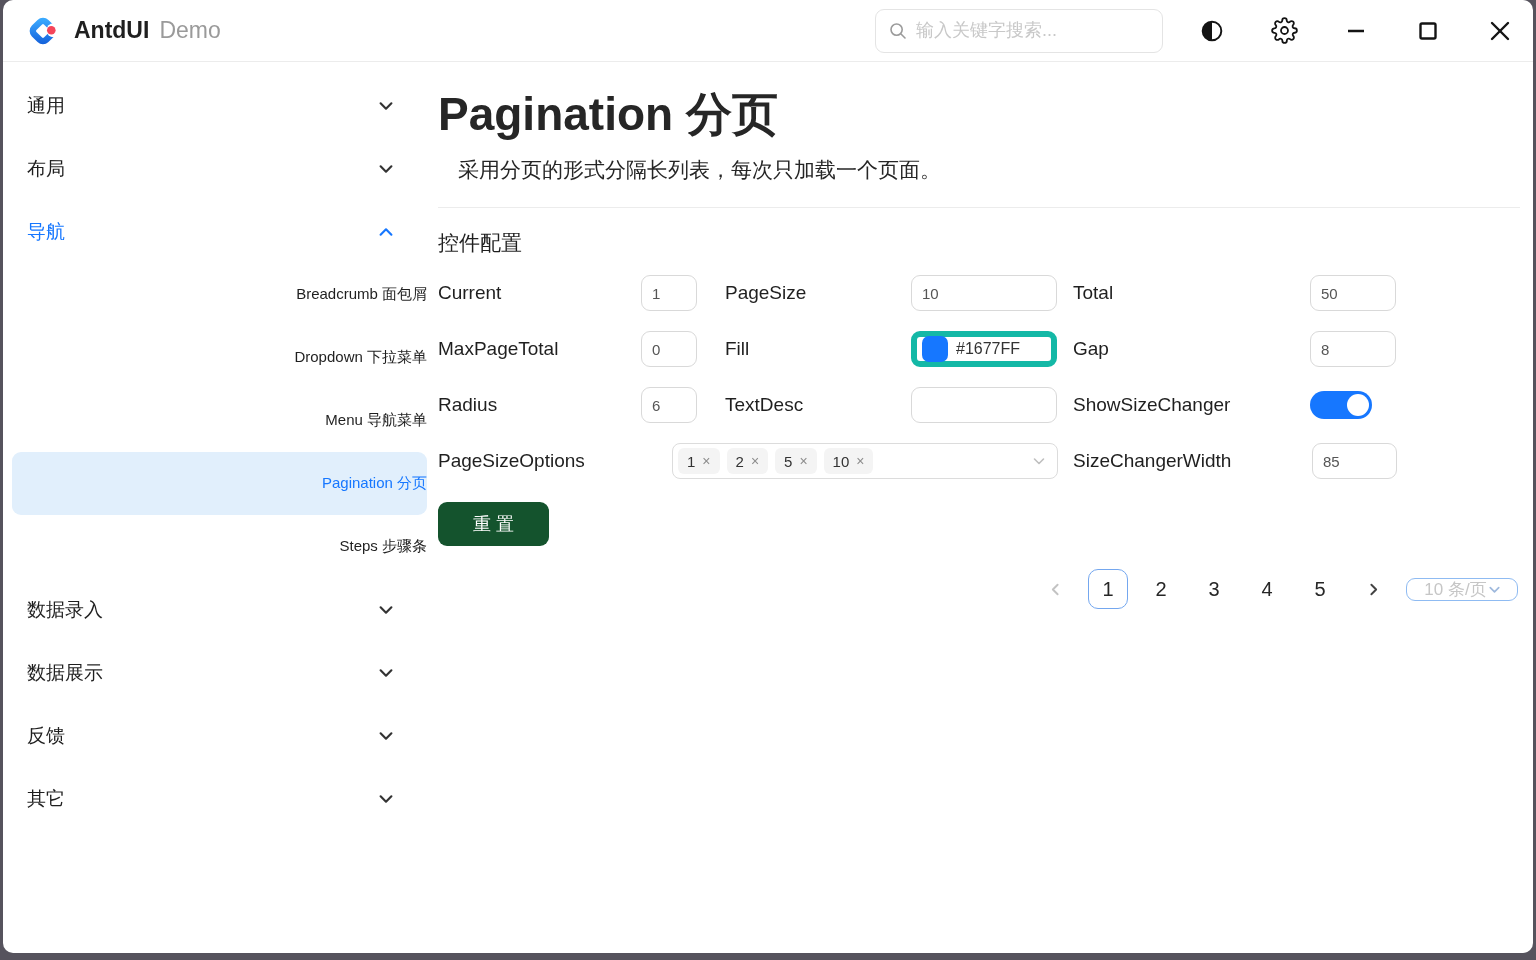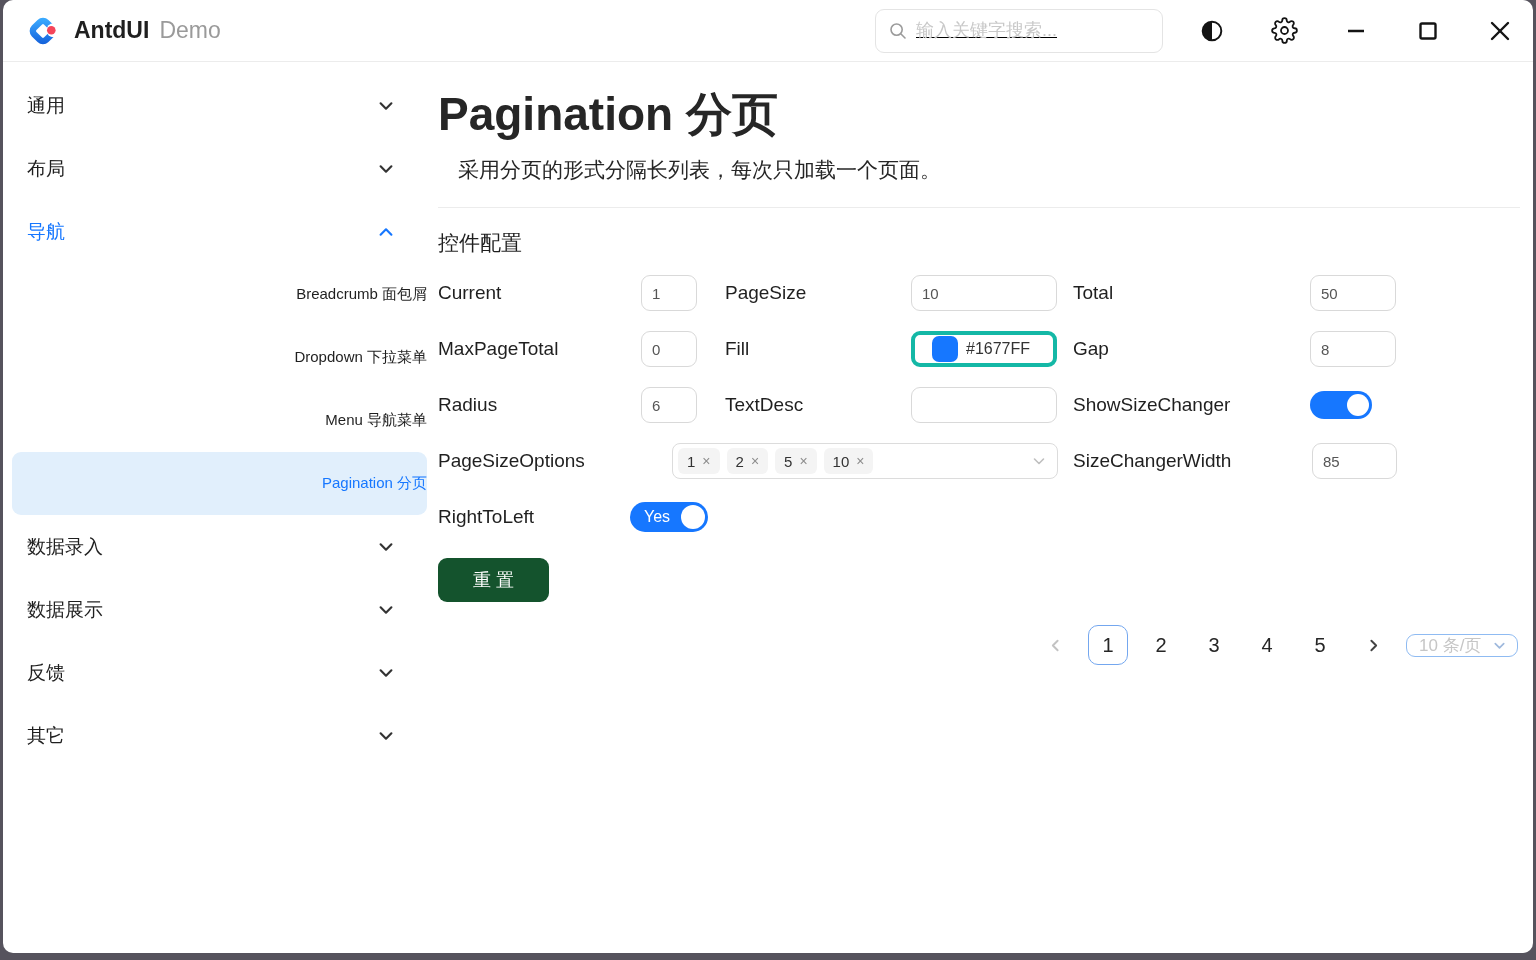--- a/index.html
+++ b/index.html
@@ -10,21 +10,21 @@
   .window { position:absolute; left:3px; top:0; width:1530px; height:953px;
             background:#fff; border-radius:10px; overflow:hidden; display:flex; flex-direction:column; }
 
   
   .titlebar { height:62px; flex:0 0 62px; display:flex; align-items:center;
               padding:0 0 0 22px; border-bottom:1px solid #ececec; }
   .logo { width:36px; height:36px; display:flex; align-items:center; }
   .app-name { margin-left:13px; font-size:23px; font-weight:600; color:#1f1f1f; }
   .app-sub  { margin-left:10px; font-size:23px; color:#9a9a9a; }
   .search { margin-left:auto; width:288px; height:44px; border:1px solid #e4e4e4;
-            border-radius:9px; display:flex; align-items:center; padding:0 12px; background:#fff;text-decoration:underline; }
+            border-radius:9px; display:flex; align-items:center; padding:0 12px; background:#fff; }
   .search svg { flex:0 0 auto; }
   .search input { border:none; outline:none; width:100%; margin-left:8px; font-size:18px;
                   color:#555; font-family:"Liberation Sans",sans-serif; background:transparent; }
   .search input::placeholder { color:#c8c8c8; }
   .tb-icons { display:flex; align-items:center; margin-left:17px; padding-right:1px; gap:8px; }
   .tb-btn { width:64px; height:48px; display:flex; align-items:center; justify-content:center; cursor:pointer; }
 
   
   .body-row { flex:1; display:flex; min-height:0; }
 
@@ -56,22 +56,22 @@
   .lbl.c3s { width:239px; }
 
   input.box { height:36px; border:1px solid #d9d9d9; border-radius:9px; outline:none;
               font-size:15px; color:#555; padding:0 6px 0 10px;
               font-family:"Liberation Sans",sans-serif; }
   .in-c1 { width:56px; margin-right:28px; }
   .in-c2 { width:146px; margin-right:16px; }
   .in-c3 { width:86px; }
   .in-85 { width:85px; }
 
-  .color-field { width:146px; height:36px; border:4px solid #14b8a6; border-radius:9px;
-                 display:flex; align-items:center; padding:0 8px 0 17px; margin-right:16px; cursor:pointer; }
+  .color-field { width:146px; height:36px; border:6px solid #14b8a6; border-radius:9px;
+                 display:flex; align-items:center; padding:0 8px 0 5px; margin-right:16px; cursor:pointer; }
   .swatch { width:26px; height:26px; border-radius:7px; background:#1677FF; flex:0 0 auto; }
   .color-text { margin-left:8px; font-size:16px; color:#333; }
 
   .switch { position:relative; width:62px; height:28px; border-radius:14px; background:#1677FF; cursor:pointer; }
   .switch .knob { position:absolute; right:3px; top:3px; width:22px; height:22px; border-radius:50%; background:#fff; }
   .switch.lg { width:78px; height:30px; border-radius:15px; }
   .switch.lg .knob { width:24px; height:24px; }
   .switch .sw-text { position:absolute; left:14px; top:50%; transform:translateY(-50%);
                      color:#fff; font-size:16px; }
 
@@ -85,21 +85,21 @@
   .reset-btn { margin-top:13px; width:111px; height:44px; border:none; border-radius:9px;
                background:#14532d; color:#fff; font-size:18px; display:flex; align-items:center;
                justify-content:center; cursor:pointer; font-family:"Liberation Sans",sans-serif; }
 
   .pager { display:flex; align-items:center; justify-content:flex-end; gap:13px; margin-top:23px; padding-right:2px; }
   .pg-btn { width:40px; height:40px; display:flex; align-items:center; justify-content:center;
             font-size:20px; color:#262626; border-radius:10px; cursor:pointer; }
   .pg-btn.active { border:1.5px solid #74A7EF; }
   .pg-btn.disabled { cursor:default; }
   .size-select { width:112px; height:23px; border:1.5px solid #8FBBF2; border-radius:9px;
-                 display:flex; align-items:center; justify-content:space-between;
+                 display:flex; align-items:center; justify-content:center;
                  padding:0 10px 0 12px; color:#c6c6c6; font-size:17px; cursor:pointer; }
 </style>
 </head>
 <body>
 
 <div class="window">
 
   <div class="titlebar">
     <span class="logo">
       <svg width="36" height="36" viewBox="0 0 36 36">
@@ -190,20 +190,23 @@
       </div>
       <div class="side-sub">
         <span>Dropdown 下拉菜单</span>
       </div>
       <div class="side-sub">
         <span>Menu 导航菜单</span>
       </div>
       <div class="side-sub selected">
         <span>Pagination 分页</span>
       </div>
+      <div class="side-sub">
+        <span>Steps 步骤条</span>
+      </div>
 
       <div class="side-group">
         <span>数据录入</span>
         <span class="chev">
           <svg width="18" height="18" viewBox="0 0 16 16">
               <path d="M3.2 5.6 L8 10.4 L12.8 5.6" fill="none" stroke="#333" stroke-width="1.9" stroke-linecap="round" stroke-linejoin="round"></path>
             </svg>
         </span>
       </div>
       <div class="side-group">
@@ -294,27 +297,20 @@
             <span class="dd">
               <svg width="16" height="16" viewBox="0 0 16 16">
                   <path d="M3.5 6 L8 10.5 L12.5 6" fill="none" stroke="#bfbfbf" stroke-width="1.6" stroke-linecap="round" stroke-linejoin="round"></path>
                 </svg>
             </span>
           </div>
           <span class="lbl c3s">SizeChangerWidth</span>
           <input class="box in-85" value="85" style="">
         </div>
 
-        <div class="cfg-row">
-          <span class="lbl c1t">RightToLeft</span>
-          <div class="switch lg">
-            <span class="sw-text">Yes</span>
-            <span class="knob"></span>
-          </div>
-        </div>
       </div>
 
       <button class="reset-btn">重 置</button>
 
       <div class="pager">
         <div class="pg-btn disabled">
           <svg width="17" height="17" viewBox="0 0 16 16">
             <path d="M10 3.5 L5.5 8 L10 12.5" fill="none" stroke="#c3c3c3" stroke-width="1.8" stroke-linecap="round" stroke-linejoin="round"></path>
           </svg>
         </div>

